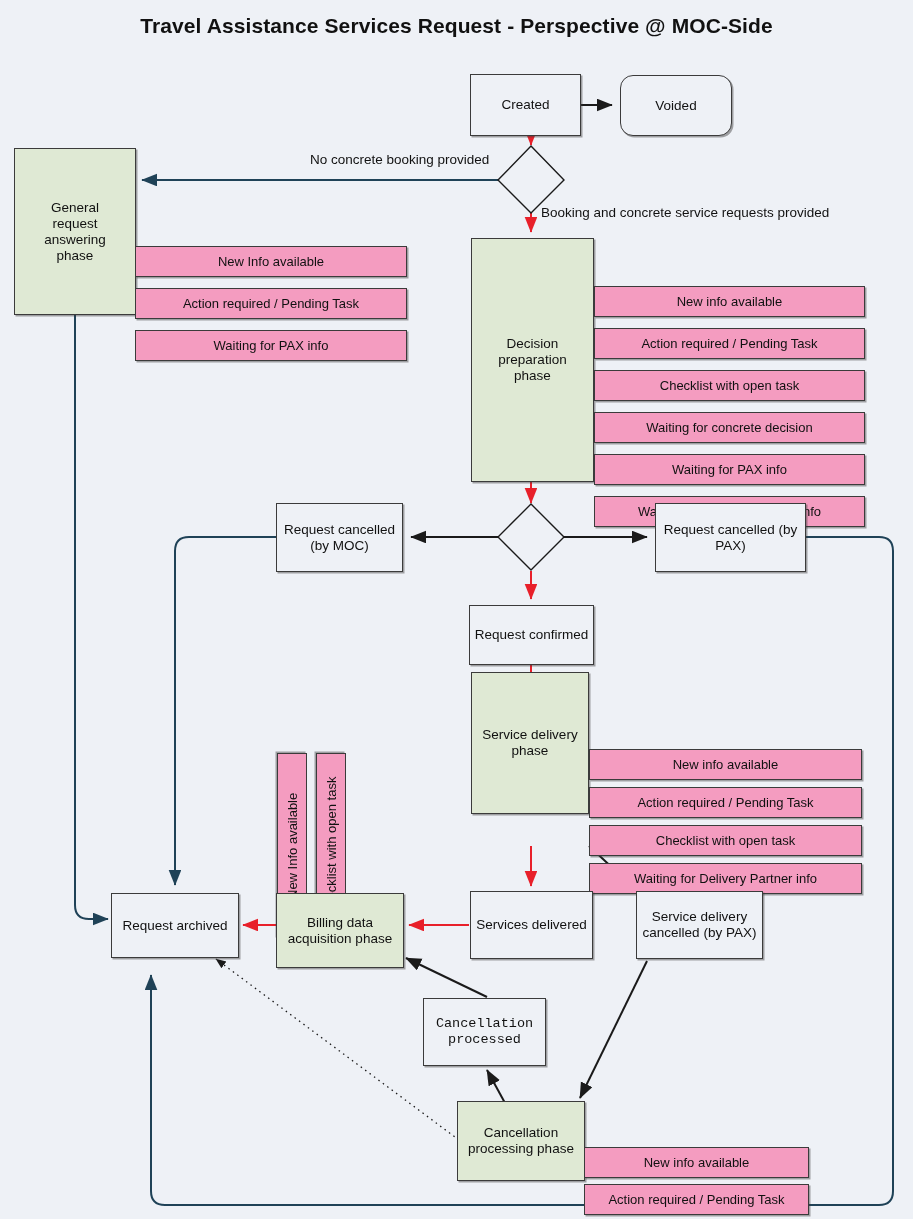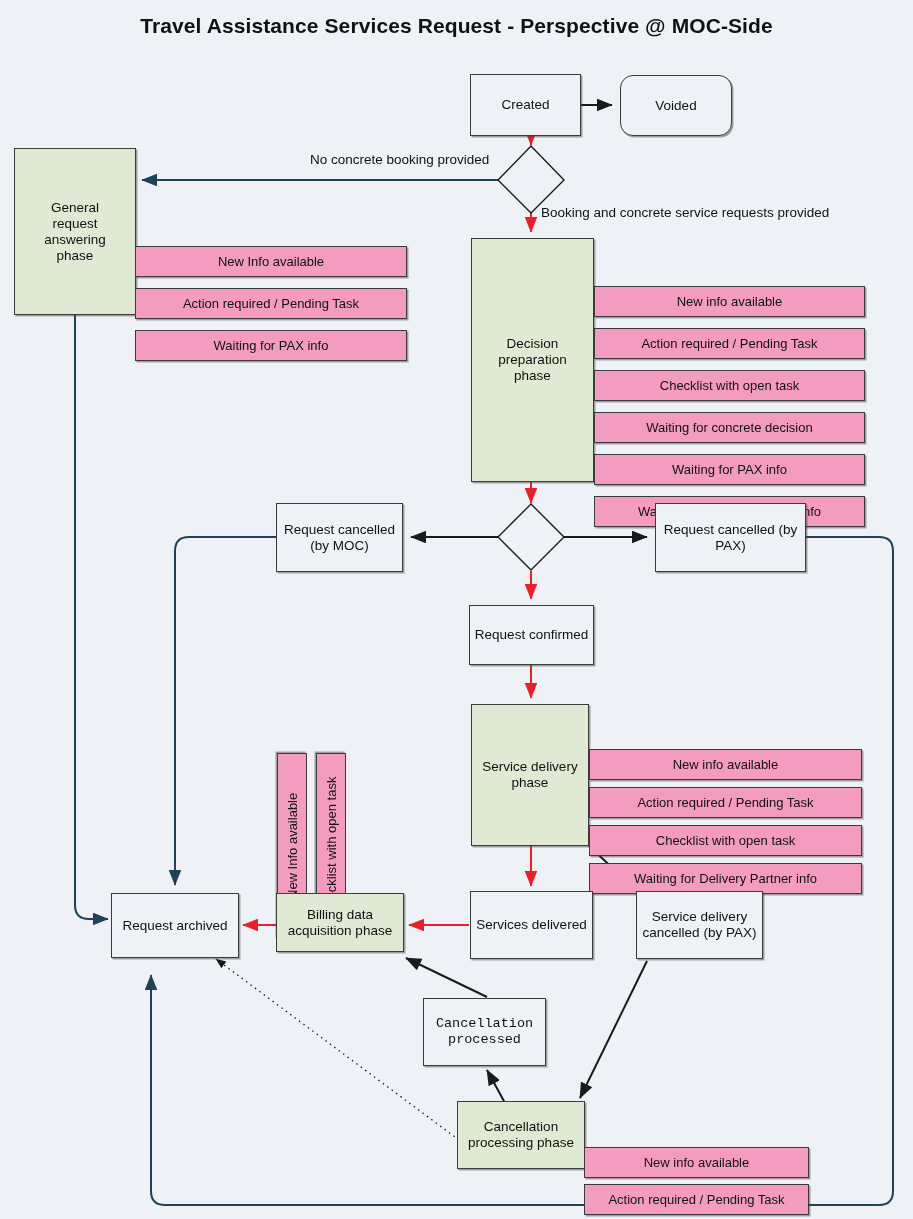--- a/index.html
+++ b/index.html
@@ -162,32 +162,32 @@
   <div class="pill" style="left:594px; top:282px; width:271px; height:31px;">Action required / Pending Task</div>
   <div class="pill" style="left:594px; top:324px; width:271px; height:31px;">Checklist with open task</div>
   <div class="pill" style="left:594px; top:366px; width:271px; height:31px;">Waiting for concrete decision</div>
   <div class="pill" style="left:594px; top:408px; width:271px; height:31px;">Waiting for PAX info</div>
   <div class="pill" style="left:594px; top:450px; width:271px; height:31px;">Waiting for Delivery Partner info</div>
 
   <div class="node" style="left:276px; top:503px; width:127px; height:69px;">Request cancelled (by MOC)</div>
   <div class="node" style="left:655px; top:503px; width:151px; height:69px;">Request cancelled (by PAX)</div>
   <div class="node" style="left:469px; top:605px; width:125px; height:60px;">Request confirmed</div>
 
-  <div class="node phase" style="left:471px; top:704px; width:118px; height:142px; padding:0 6px;">Service delivery phase</div>
+  <div class="node phase" style="left:471px; top:672px; width:118px; height:142px; padding:0 6px;">Service delivery phase</div>
   <div class="pill" style="left:589px; top:703px; width:273px; height:31px;">New info available</div>
   <div class="pill" style="left:589px; top:741px; width:273px; height:31px;">Action required / Pending Task</div>
   <div class="pill" style="left:589px; top:779px; width:273px; height:31px;">Checklist with open task</div>
   <div class="pill" style="left:589px; top:817px; width:273px; height:31px;">Waiting for Delivery Partner info</div>
 
   <div class="pill vert" style="left:277px; top:707px; width:30px; height:186px;">New Info available</div>
   <div class="pill vert" style="left:316px; top:707px; width:30px; height:186px;">Checklist with open task</div>
-  <div class="node phase" style="left:276px; top:893px; width:128px; height:59px; padding:0 5px;">Billing data acquisition phase</div>
+  <div class="node phase" style="left:276px; top:893px; width:128px; height:75px; padding:0 5px;">Billing data acquisition phase</div>
 
   <div class="node" style="left:111px; top:893px; width:128px; height:65px;">Request archived</div>
   <div class="node" style="left:470px; top:891px; width:123px; height:68px;">Services delivered</div>
   <div class="node" style="left:636px; top:891px; width:127px; height:68px;">Service delivery cancelled (by PAX)</div>
   <div class="node" style="left:423px; top:998px; width:123px; height:68px;font-family:Liberation Mono, monospace;">Cancellation processed</div>
 
-  <div class="node phase" style="left:457px; top:1101px; width:128px; height:68px; padding:0 5px;">Cancellation processing phase</div>
+  <div class="node phase" style="left:457px; top:1101px; width:128px; height:80px; padding:0 5px;">Cancellation processing phase</div>
   <div class="pill" style="left:584px; top:1101px; width:225px; height:31px;">New info available</div>
   <div class="pill" style="left:584px; top:1138px; width:225px; height:31px;">Action required / Pending Task</div>
 
 </div>
 
 </body></html>

